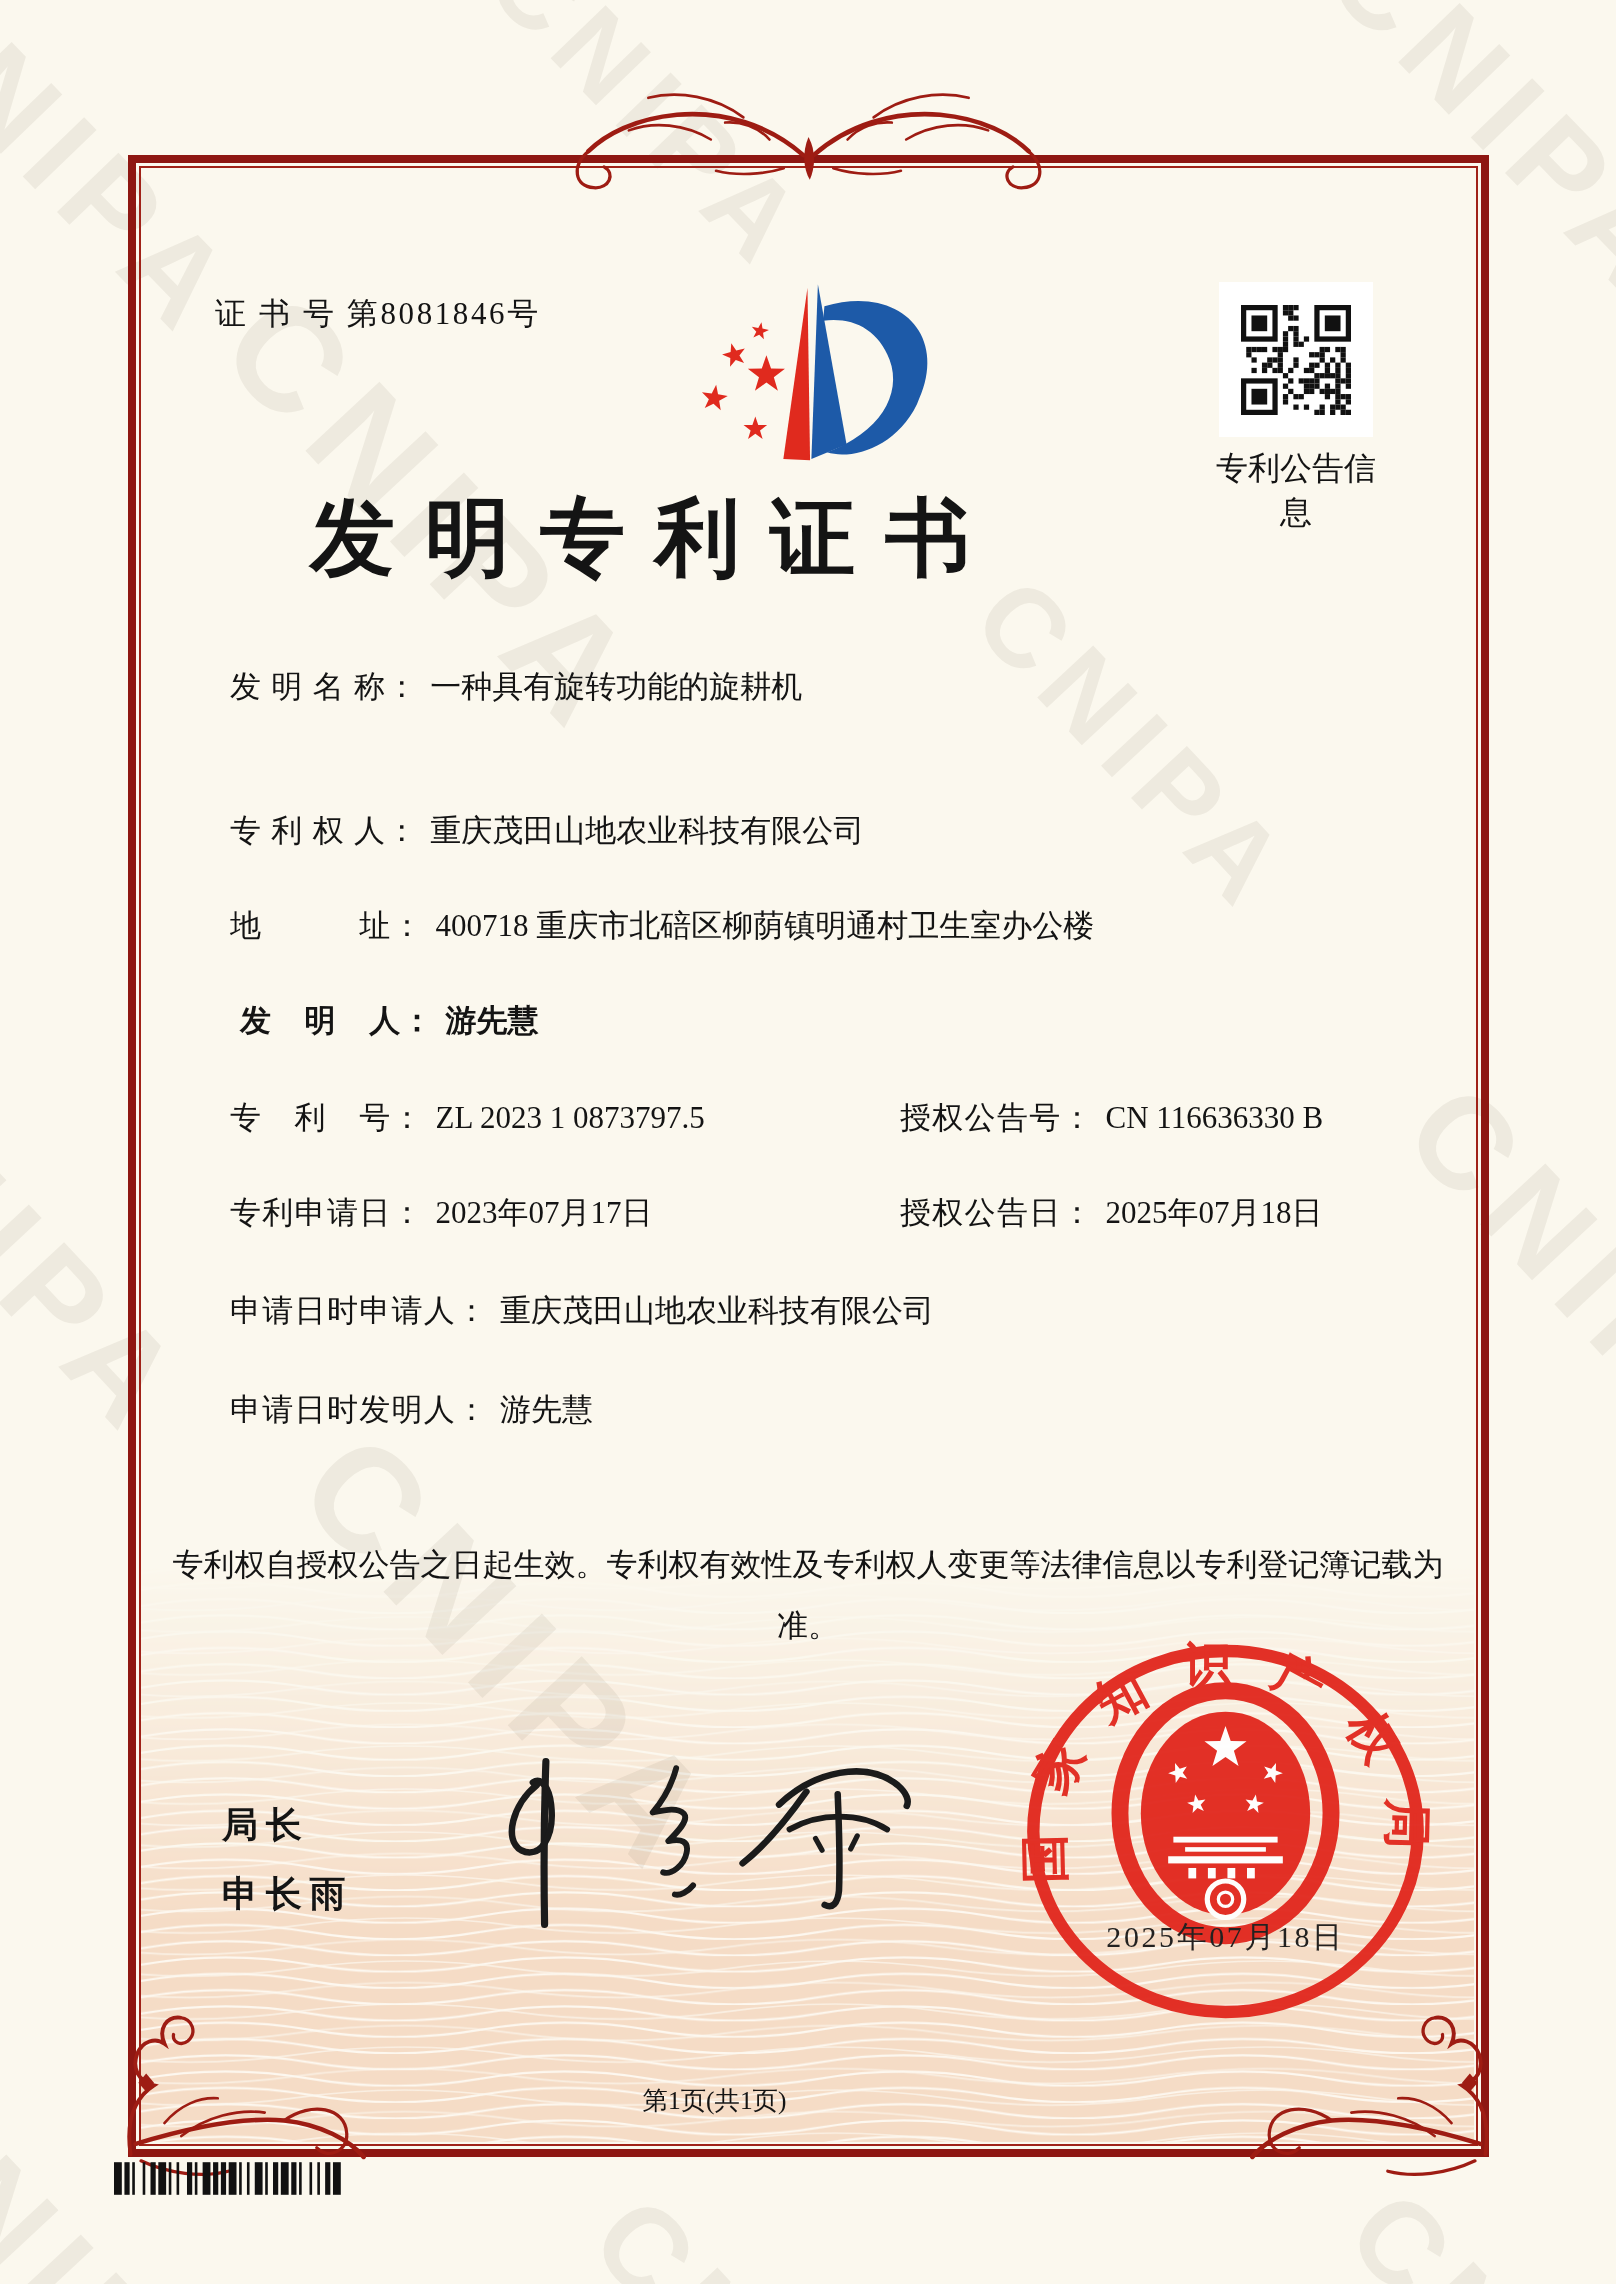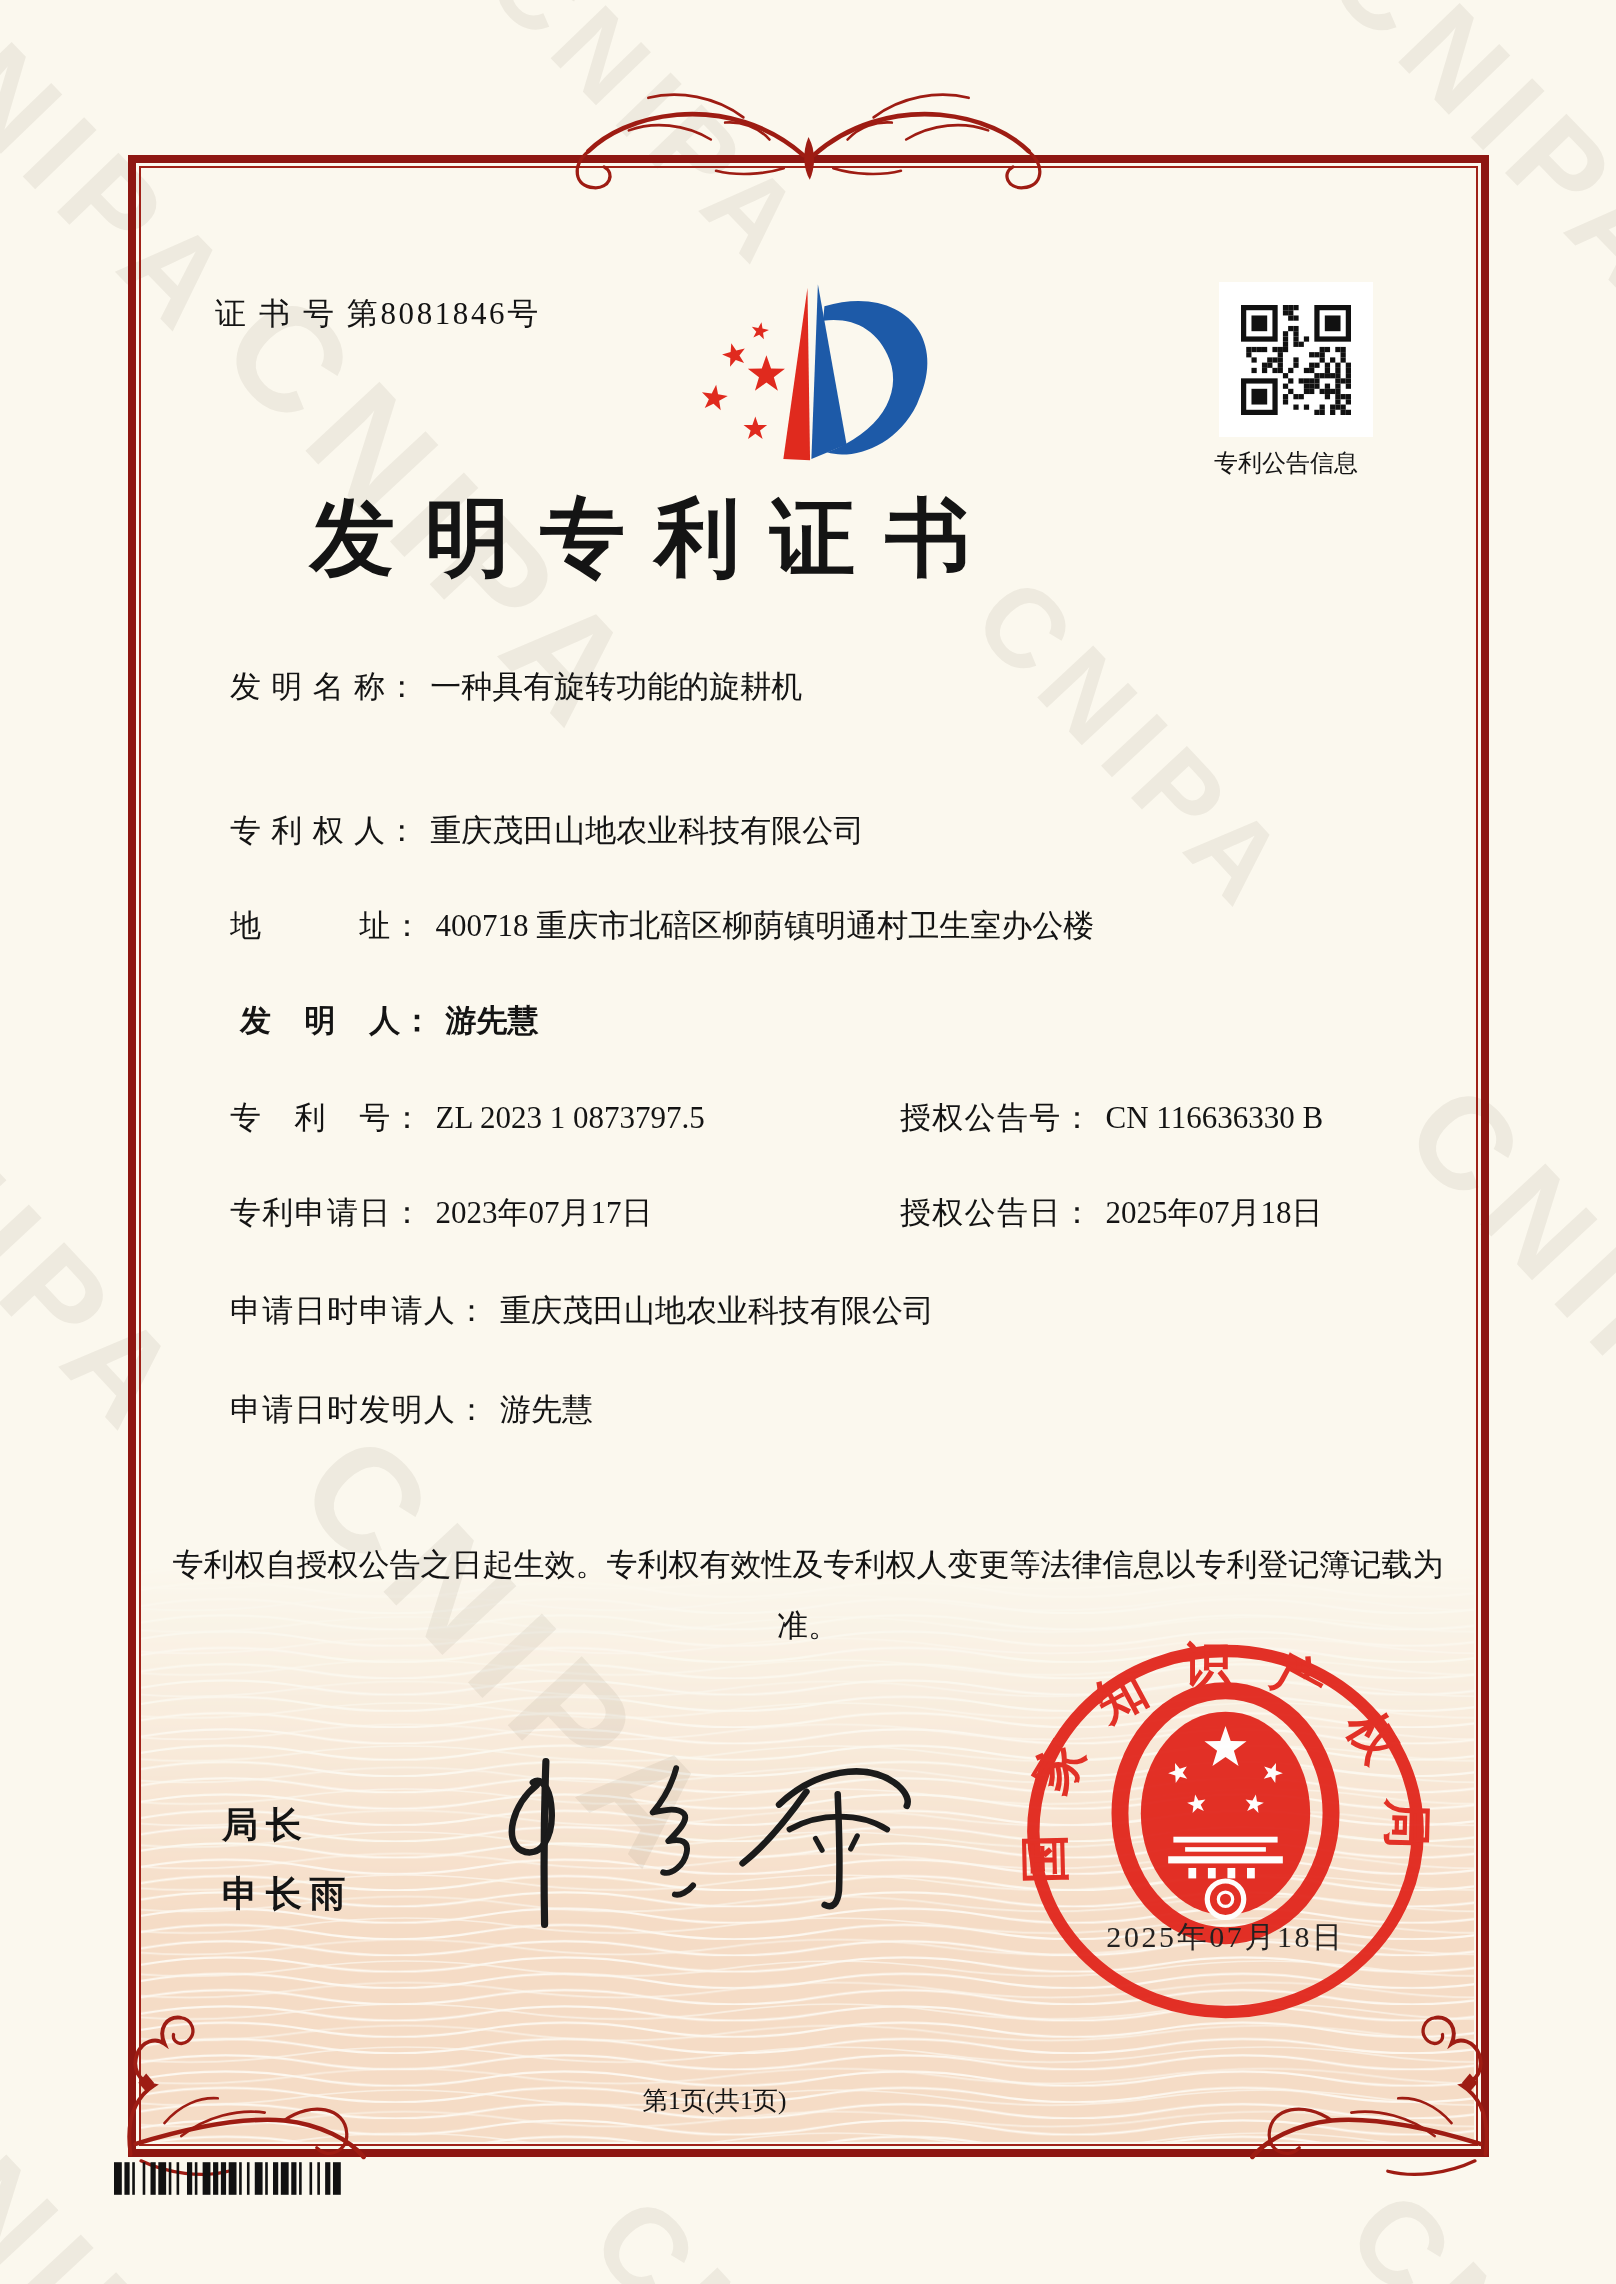--- a/index.html
+++ b/index.html
@@ -26,21 +26,21 @@
     position:absolute;left:3.3px;top:3.3px;right:3.3px;bottom:3.3px;
     border:2px solid #a02218;
   }
   .orn{position:absolute;z-index:4;pointer-events:none;}
   
   .content{position:absolute;z-index:5;}
   .cert-no{left:215px;top:293px;font-size:31px;letter-spacing:2.6px;}
   .logo{left:690px;top:279px;}
   .qr-box{left:1219px;top:282px;width:154px;height:155px;background:#ffffff;}
   .qr-box svg{position:absolute;left:22px;top:23px;}
-  .qr-caption{left:1214px;top:447px;width:164px;font-size:24px;}
+  .qr-caption{left:1214px;top:447px;width:164px;text-align:center;font-size:32px;}
   .doc-title{
     left:0;width:1280px;top:481px;text-align:center;
     font-size:85px;font-weight:700;letter-spacing:30px;text-indent:30px;
   }
   .f-row{position:absolute;font-size:31px;white-space:nowrap;}
   .f-row .lbl{letter-spacing:1.3px;text-align:center;}
   .f-row .val{margin-left:11.7px;}
   .stmt{left:156px;top:1534px;width:1304px;text-align:center;font-size:31px;line-height:61px;}
   .sig-title{left:222px;top:1801px;font-size:36px;font-weight:700;
     font-family:"Liberation Sans","DejaVu Sans",sans-serif;letter-spacing:7.8px;}

